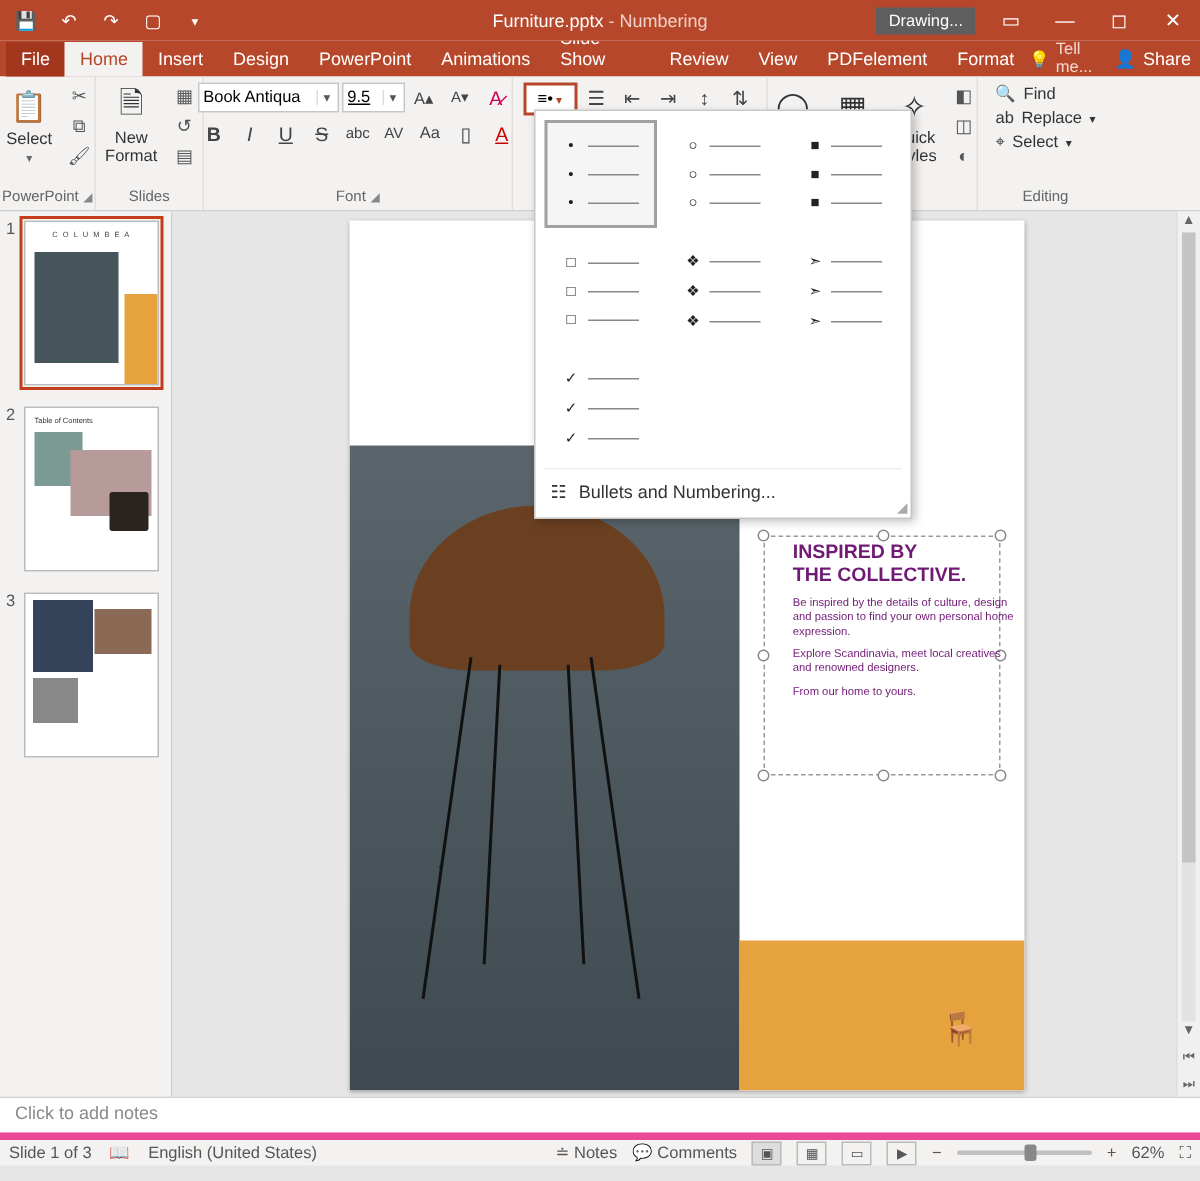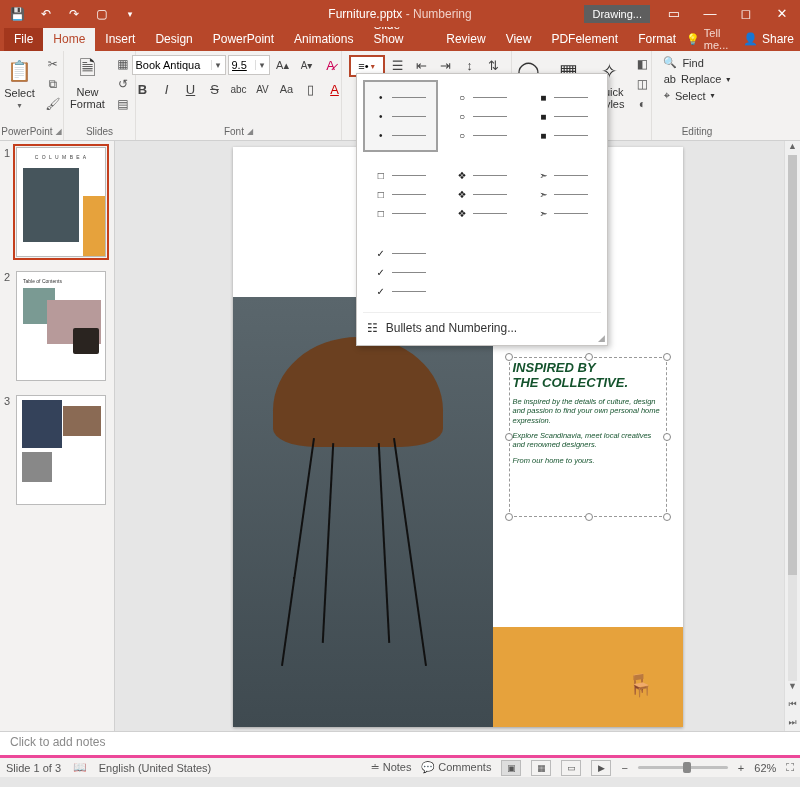--- a/index.html
+++ b/index.html
@@ -70,21 +70,21 @@
   .chair-photo { position:absolute; top:150px; left:0; width:260px; height:430px; background:linear-gradient(#5a666c,#3f4a50);}
   .chair-seat{position:absolute;left:40px;top:40px;width:170px;height:110px;background:#6b4020;border-radius:60% 60% 30% 30%/80% 80% 20% 20%;}
   .chair-legs{position:absolute;left:56px;top:140px;width:140px;height:240px;}
   .chair-legs span{position:absolute;width:2px;background:#111;}
   .leg1{height:230px;left:8px;top:0;transform:rotate(8deg);} .leg2{height:230px;left:120px;top:0;transform:rotate(-8deg);}
   .leg3{height:200px;left:38px;top:6px;transform:rotate(3deg);} .leg4{height:200px;left:94px;top:6px;transform:rotate(-3deg);}
   .foot{position:absolute;height:2px;background:#111;width:128px;left:4px;top:140px;}
   .orange-block{position:absolute;right:0;top:480px;width:190px;height:100px;background:#e6a23c;}
   .chair-ico{position:absolute;right:28px;bottom:28px;color:#fff;font-size:22px;}
 
-  .textbox { position:absolute; top:214px; left:280px; width:150px; font-family:"Book Antiqua",serif; color:#14532d;font-style:italic;}
+  .textbox { position:absolute; top:214px; left:296px; width:150px; font-family:"Book Antiqua",serif; color:#701a75;}
   .tb-border{position:absolute;top:210px;left:276px;width:158px;height:160px;border:1px dashed #999;}
   .handle{position:absolute;width:8px;height:8px;background:#fff;border:1px solid #888;border-radius:50%;}
   .textbox h3{font-size:13px;font-weight:700;line-height:1.15;margin-bottom:6px;}
   .textbox p{font-size:7.5px;line-height:1.25;margin-bottom:6px;}
 
   
   .bullet-menu { position:absolute; top:73px; left:356px; width:252px; background:#fff; border:1px solid #c8c6c4; box-shadow:2px 2px 6px rgba(0,0,0,.25); z-index:50; padding:6px;}
   .bullet-grid { display:grid; grid-template-columns:repeat(3,1fr); gap:6px; }
   .bullet-cell { height:72px; border:1px solid transparent; display:flex; align-items:center; justify-content:center; font-size:11px; color:#333; position:relative;}
   .bullet-cell.sel { border:2px solid #a0a0a0; background:#f5f5f5;}
@@ -93,21 +93,21 @@
   .bl-line{display:flex;align-items:center;gap:6px;}
   .bl-mark{width:10px;display:flex;justify-content:center;color:#222;font-size:10px;}
   .bl-bar{width:34px;height:1px;background:#888;}
   .bullet-footer{display:flex;align-items:center;gap:8px;padding:8px 4px 4px;border-top:1px solid #eee;margin-top:4px;font-size:12px;color:#333;}
   .menu-resize{position:absolute;right:2px;bottom:2px;font-size:9px;color:#aaa;}
 
   
   .notes { height:24px; background:#fff; border-top:1px solid #d0d0d0; padding:3px 10px; color:#8a8a8a; font-size:12px;}
 
   
-  .status { height:22px; background:#f3f2f1; border-top:3px solid #ec4899; display:flex; align-items:center; font-size:11px; color:#555; padding:0 6px; gap:12px;}
+  .status { height:22px; background:#f3f2f1; border-top:5px solid #ec4899; display:flex; align-items:center; font-size:11px; color:#555; padding:0 6px; gap:12px;}
   .status .right { margin-left:auto; display:flex; align-items:center; gap:10px;}
   .viewbtn{width:20px;height:16px;border:1px solid #bbb;display:flex;align-items:center;justify-content:center;font-size:9px;color:#555;}
   .slider{width:90px;height:3px;background:#c0c0c0;position:relative;border-radius:2px;}
   .slider .sthumb{position:absolute;left:50%;top:-4px;width:8px;height:11px;background:#888;border-radius:2px;}
 
   .vsb{position:absolute;right:0;top:141px;width:16px;height:590px;background:#f0f0f0;border-left:1px solid #ddd;}
   .vsb .track{position:absolute;top:14px;bottom:50px;left:3px;right:3px;background:#e2e2e2;}
   .vsb .vthumb{position:absolute;top:14px;left:3px;right:3px;height:420px;background:#c4c4c4;}
   .vsb .arr{position:absolute;left:0;right:0;height:14px;text-align:center;font-size:9px;color:#666;}
 </style>

